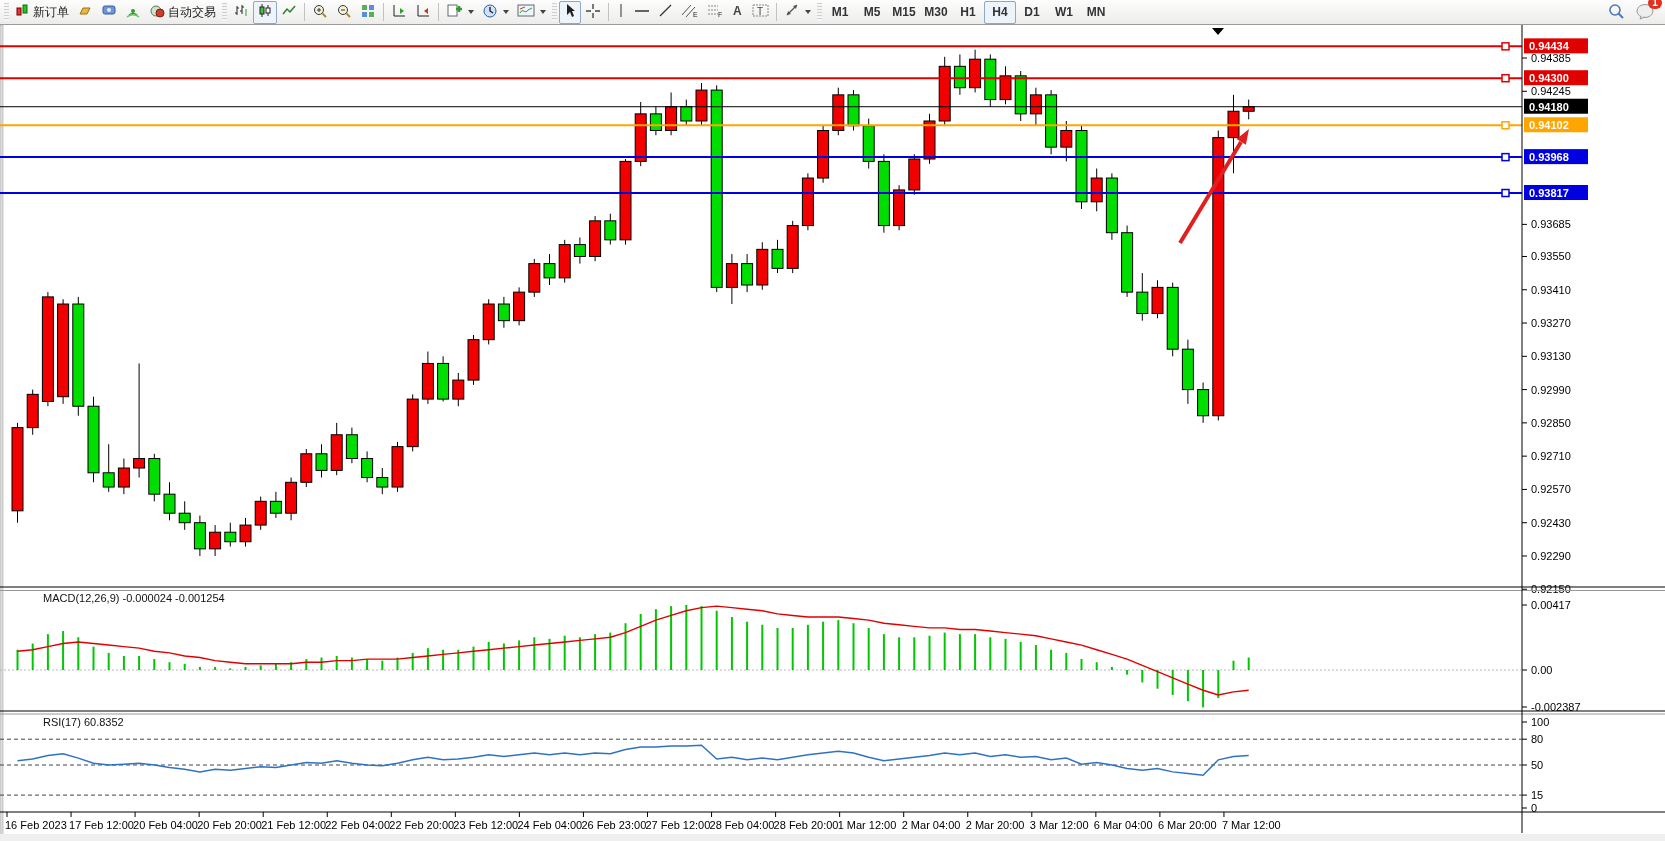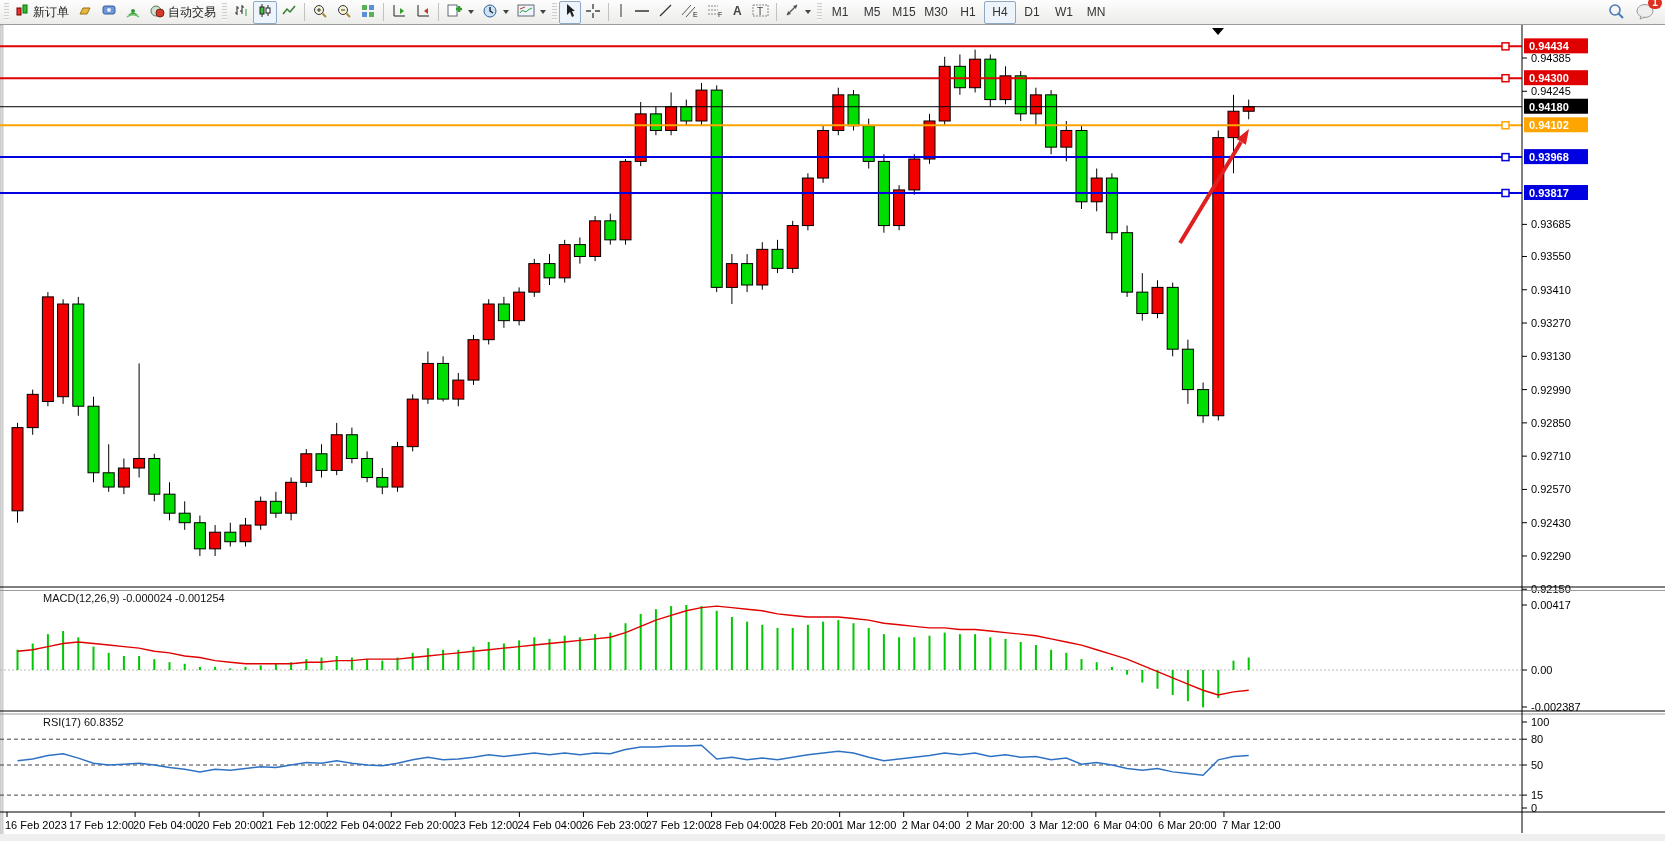--- a/index.html
+++ b/index.html
@@ -209,21 +209,21 @@
     <div class="tb-btn">
       <span><svg width="16" height="15">
             <path d="M3 12 L8 7 M13 2 L8 7" stroke="#555" stroke-width="1.3"></path>
             <polygon points="13,2 9,3 12,6" fill="#555"></polygon>
             <polygon points="3,12 7,11 4,8" fill="#555"></polygon>
           </svg></span>
       <span class="caret"></span>
     </div>
 
     <div class="tb-handle"></div>
-    <div id="tf-group" style="display:flex;align-items:center;">
+    <div id="tf-group" style="display:flex;align-items:center;font-weight:bold;">
         <div class="tb-btn tf">M1</div>
         <div class="tb-btn tf">M5</div>
         <div class="tb-btn tf">M15</div>
         <div class="tb-btn tf">M30</div>
         <div class="tb-btn tf">H1</div>
         <div class="tb-btn tf active">H4</div>
         <div class="tb-btn tf">D1</div>
         <div class="tb-btn tf">W1</div>
         <div class="tb-btn tf">MN</div>
       </div>

